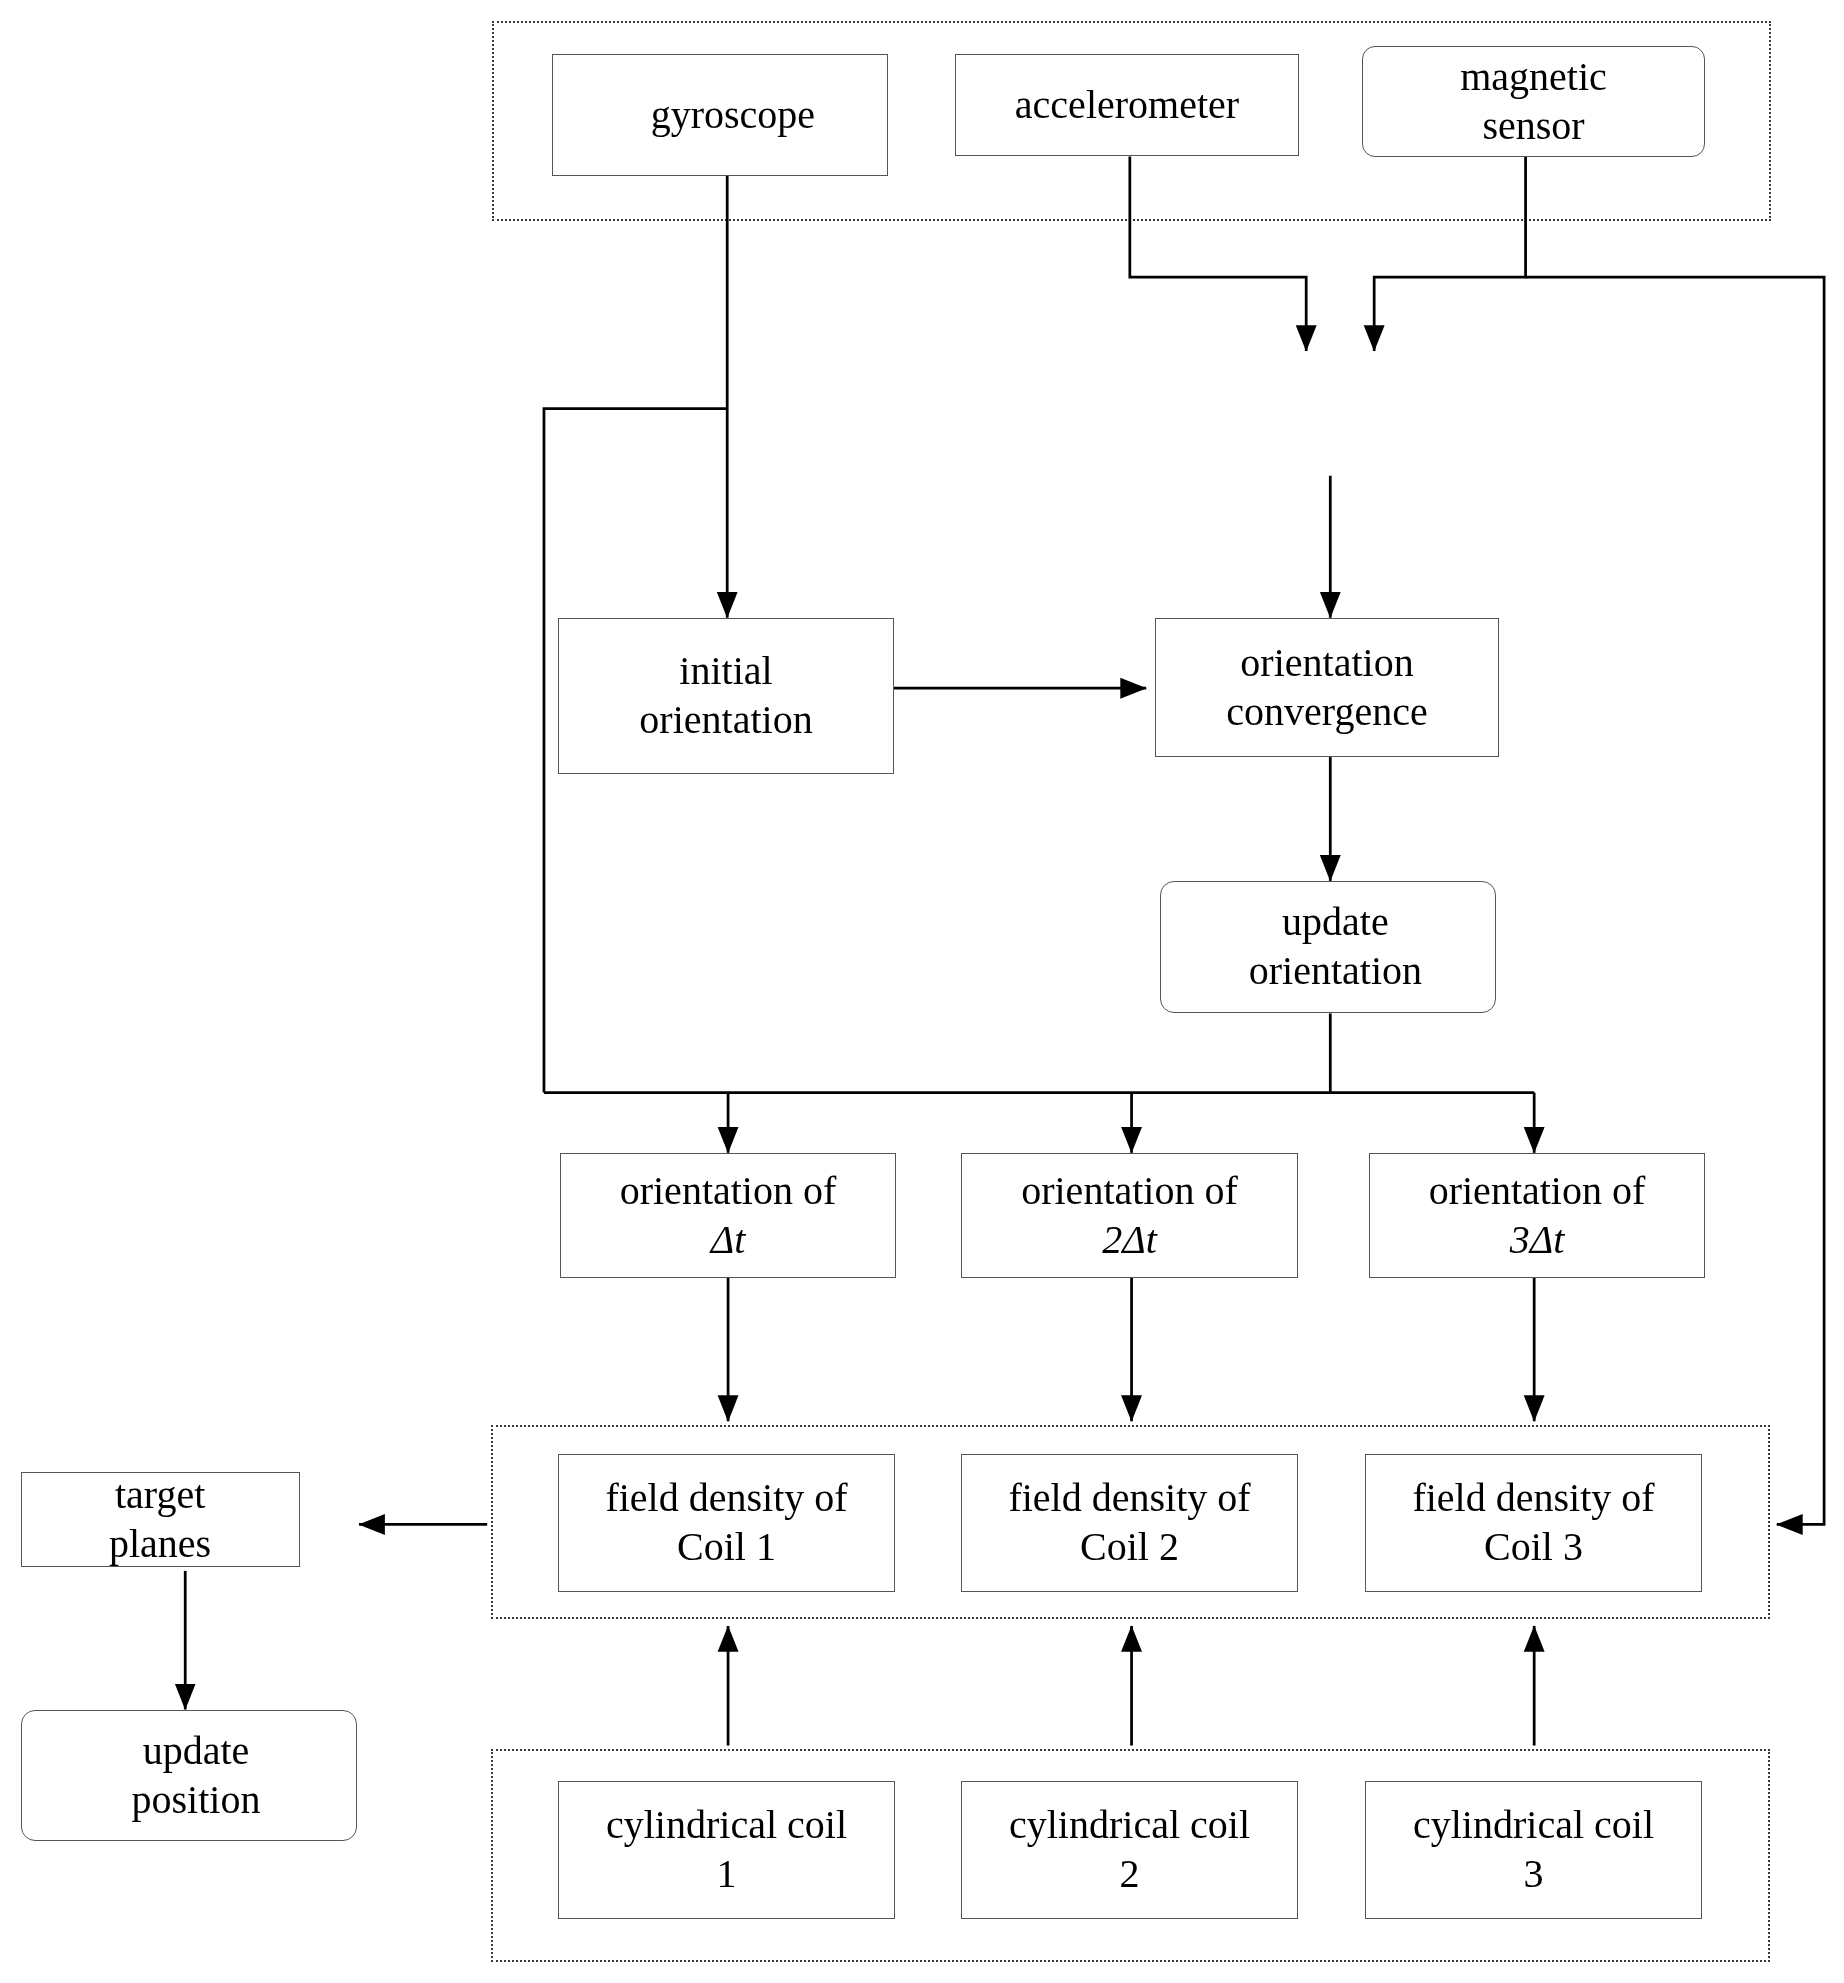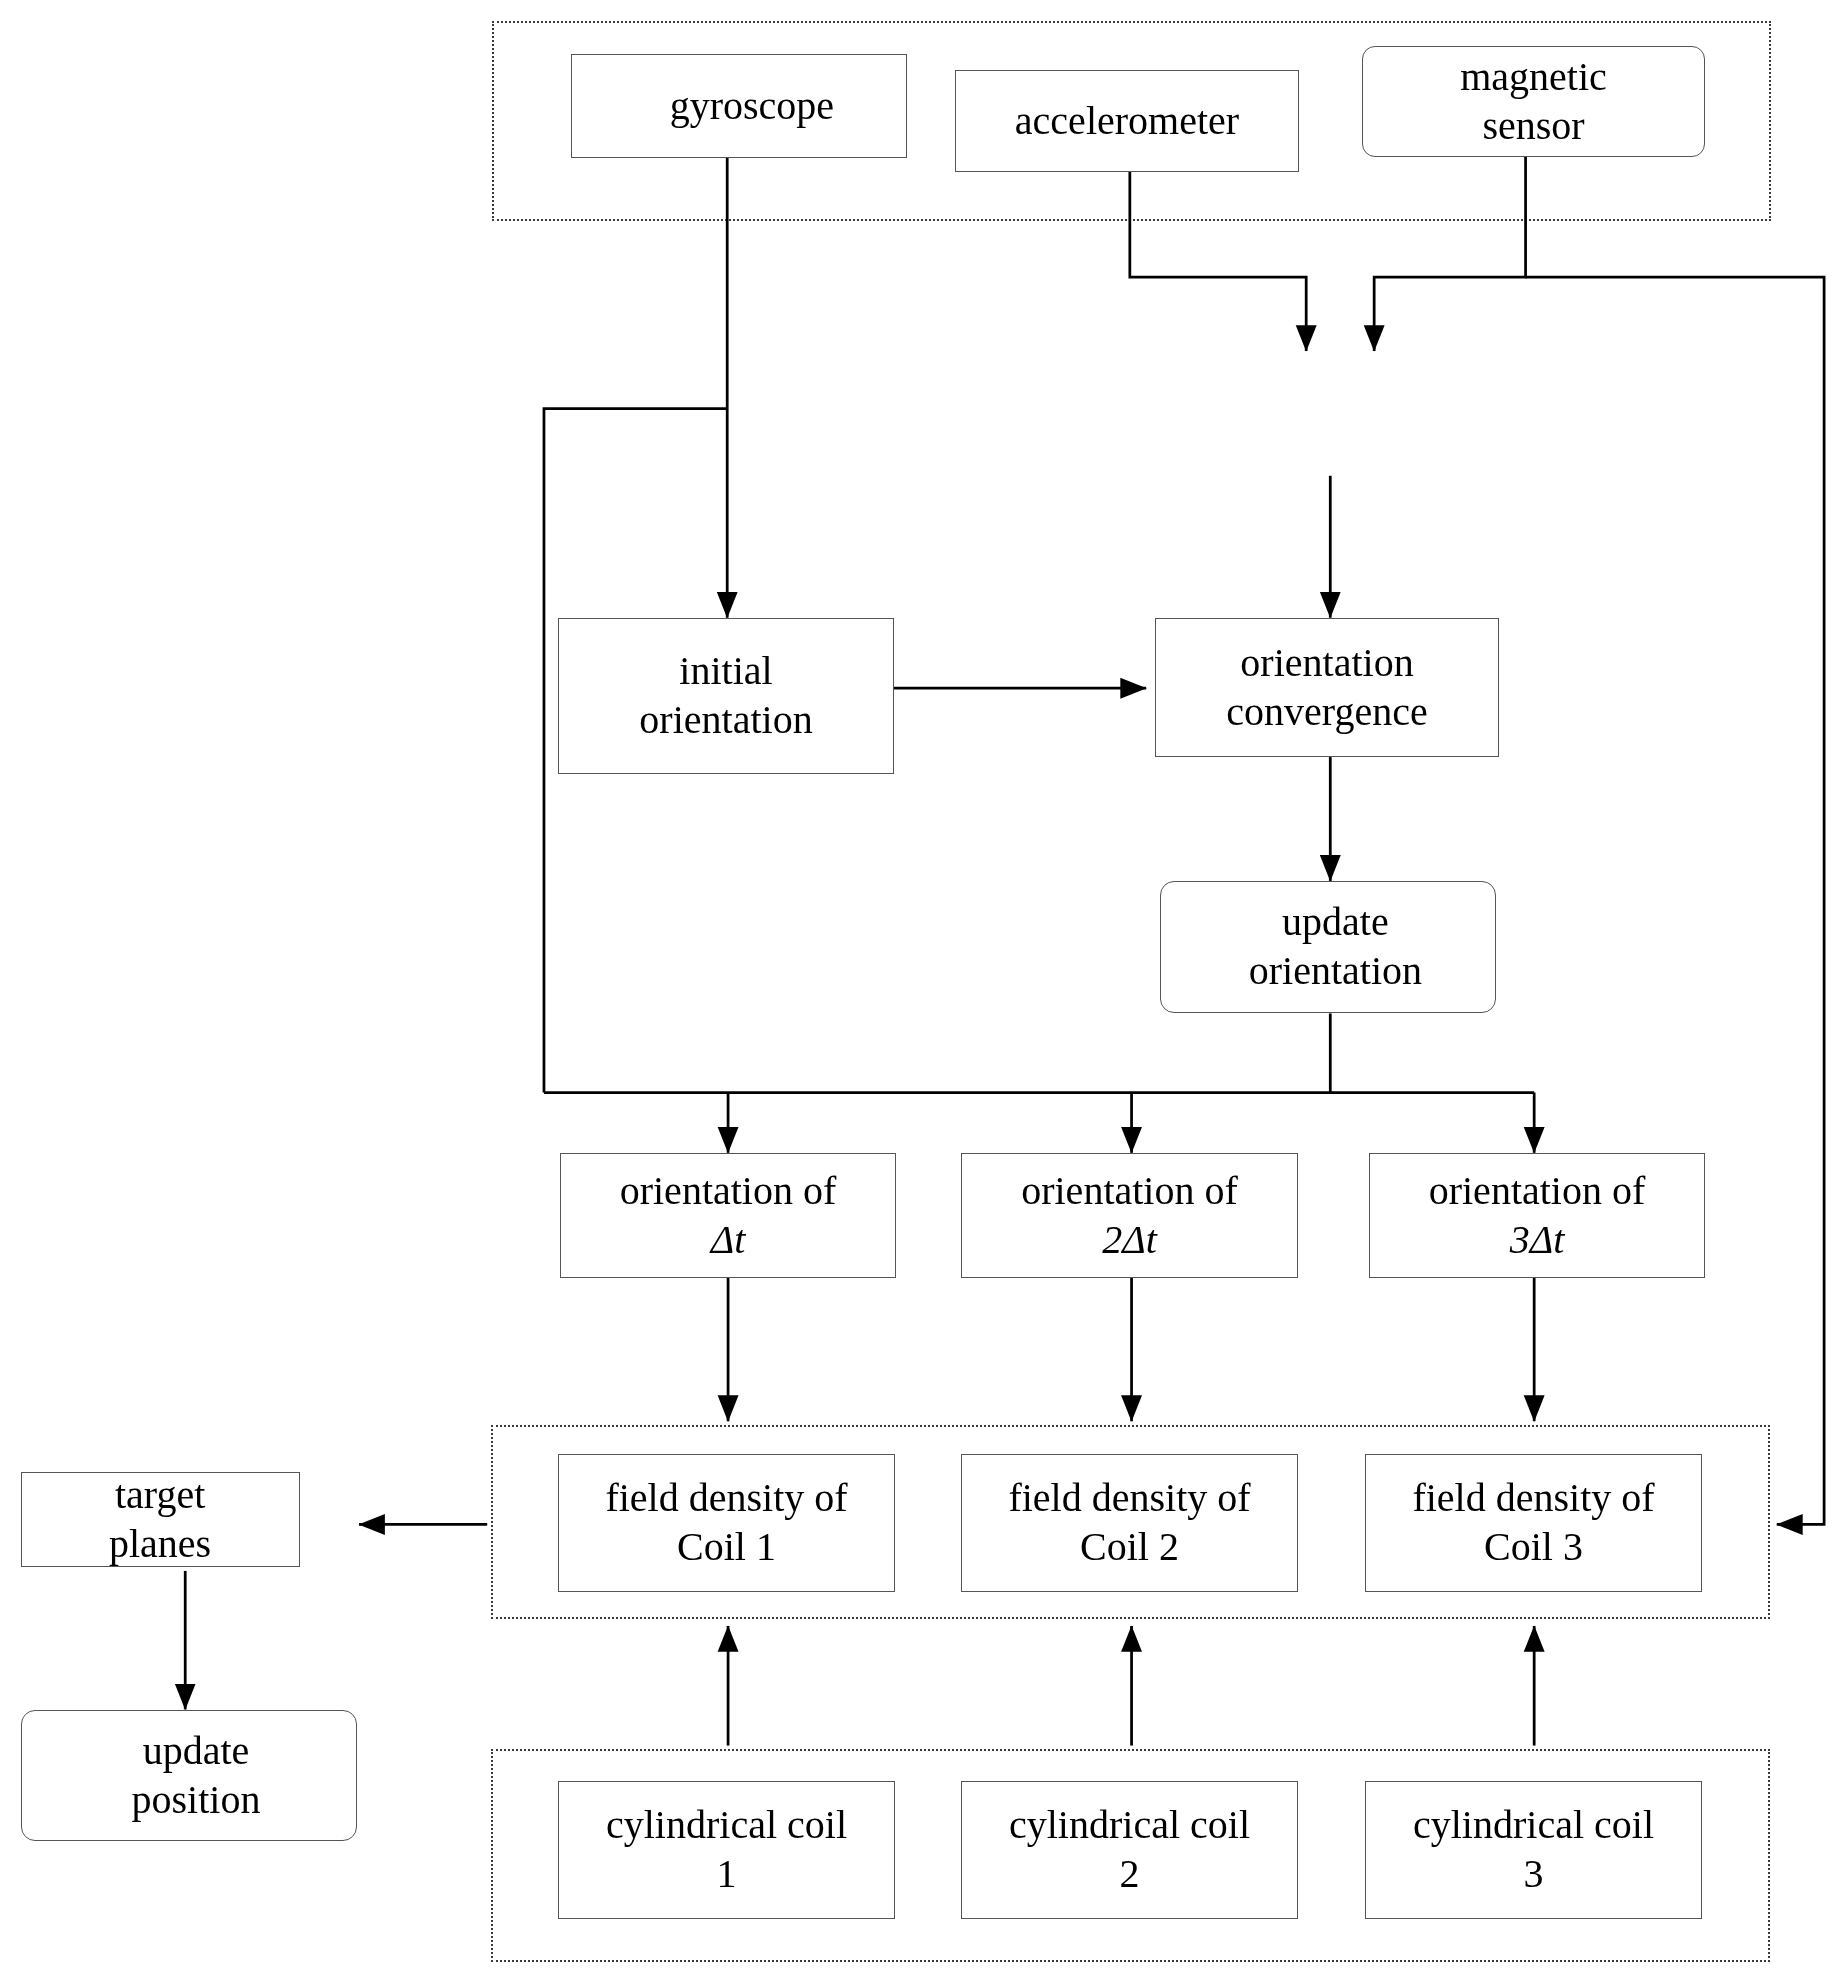--- a/index.html
+++ b/index.html
@@ -102,25 +102,25 @@
       <path d="M566,1772 L417,1772" marker-end="url(#ah)"></path>
 
       <path d="M215,1826 L215,1987" marker-end="url(#ah)"></path>
 
       <path d="M846,2029 L846,1890" marker-end="url(#ah)"></path>
       <path d="M1315,2029 L1315,1890" marker-end="url(#ah)"></path>
       <path d="M1783,2029 L1783,1890" marker-end="url(#ah)"></path>
     </g>
   </svg>
 
-  <div class="node" style="left:571px; top:54px; width:336px; height:104px;padding-left:31px;">
+  <div class="node" style="left:552px; top:54px; width:336px; height:122px;padding-left:31px;">
     <span class="lbl">gyroscope</span>
   </div>
 
-  <div class="node" style="left:955px; top:54px; width:344px; height:102px;margin-top:16px;">
+  <div class="node" style="left:955px; top:54px; width:344px; height:102px;">
     <span class="lbl">accelerometer</span>
   </div>
 
   <div class="node" style="left:1362px; top:46px; width:343px; height:111px;border-radius:13px;">
     <span class="lbl">magnetic
 sensor</span>
   </div>
 
 
   <div class="node" style="left:558px; top:618px; width:336px; height:156px;">

